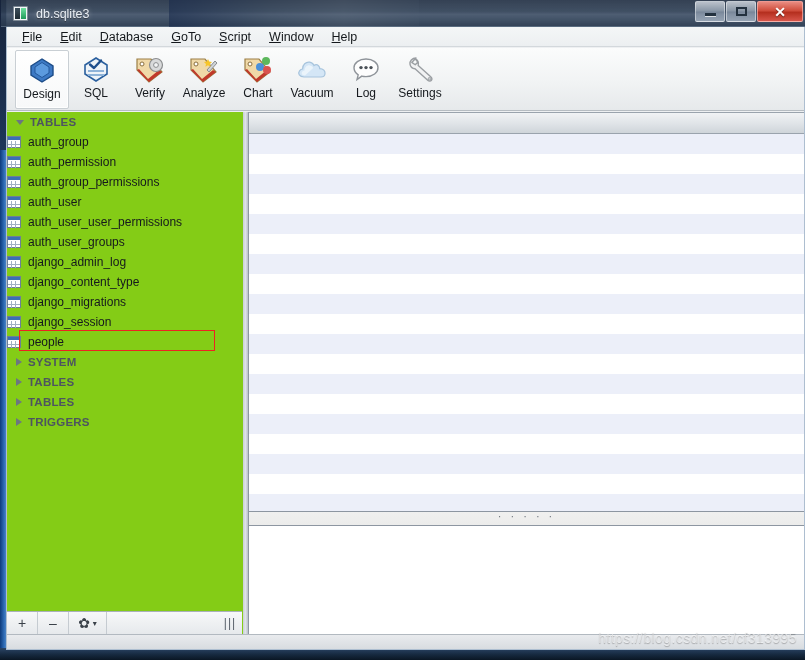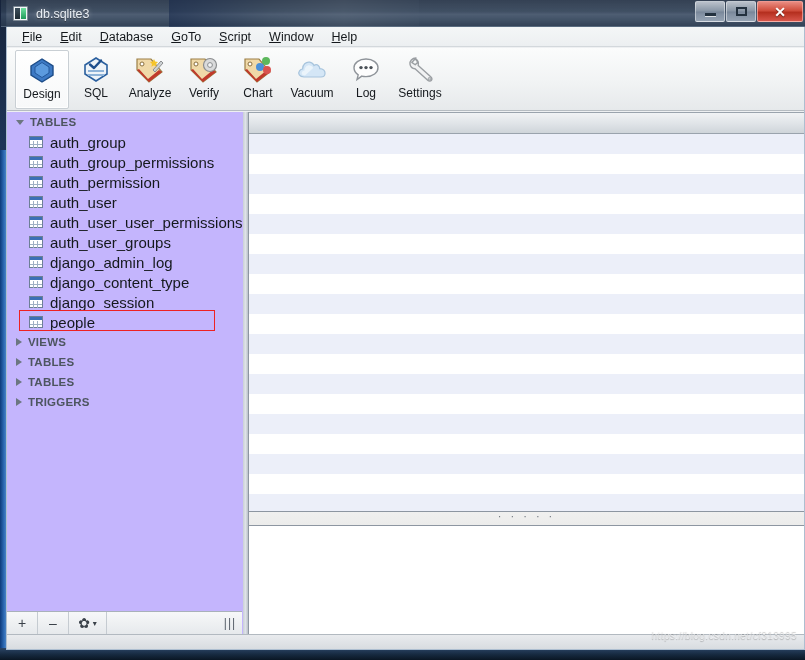--- a/index.html
+++ b/index.html
@@ -219,21 +219,21 @@
     height: 522px;
     background: #fdfdfd;
   }
 
   
   #sidebar {
     position: absolute;
     left: 0; top: 0;
     width: 268px;
     height: 522px;
-    background: #c4b5fd;
+    background: #84cc16;
     box-sizing: border-box;
     border-right: 1px solid #9aa4af;
     overflow: hidden;
   }
   #tree {
     position: absolute;
     left: 0; top: 0;
     width: 235px;
     height: 492px;
     overflow: hidden;
@@ -256,22 +256,21 @@
     border-width: 5px 4.5px 0 4.5px;
     border-color: #6c7681 transparent transparent transparent;
   }
   .tri-right {
     border-width: 4.5px 0 4.5px 6px;
     border-color: transparent transparent transparent #6c7681;
   }
   .tree-row {
     display: flex; align-items: center;
     height: 20px;
-    padding-left: 22px;
-    font-size: 15px;
+    font-size: 12px;
     color: #15191d;
     position: relative;
   }
   .tbl-icon {
     width: 14px; height: 12px;
     margin-right: 7px;
     box-sizing: border-box;
     border: 1px solid #6d7f96;
     background: #ffffff;
     position: relative;
@@ -394,21 +393,21 @@
     width: 797px; height: 15px;
     background: linear-gradient(180deg,#e9ebee 0%, #d8dce0 100%);
     border-top: 1px solid #b2b9c0;
     box-sizing: border-box;
   }
 
   
   #watermark {
     position: absolute;
     right: 8px; top: 630px;
-    font-size: 10px;
+    font-size: 14px;
     color: rgba(255,255,255,0.55);
     font-family: "Liberation Sans", sans-serif;
     letter-spacing: 0.4px;
     z-index: 20;
     text-shadow: 0 1px 1px rgba(0,0,0,0.25);
     white-space: nowrap;
   }
 </style>
 </head>
 <body>
@@ -471,38 +470,38 @@
       </div>
       <span class="tool-label">SQL</span>
     </div>
 
     <div class="tool-btn">
       <div class="tool-icon">
         <svg class="ic-tag" viewBox="0 0 30 28">
           <path d="M2 3 H16 L27 16 L14 26 L2 14 Z" fill="#f0d9a8" stroke="#9b7f46" stroke-width="1.2"></path>
           <path d="M2 14 L14 26 L27 16 L24 14 L13 23 L4 13 Z" fill="#c0392b"></path>
           <circle cx="7" cy="8" r="2" fill="#fff" stroke="#8a6f3c" stroke-width="1"></circle>
-          <path d="M18 14 L26 5 L28 7 L20 16 Z" fill="#cfd3d6" stroke="#8b8d8f" stroke-width="1"></path>
-          <path d="M19 3 l1.2 2.6 2.8 .3 -2 2 .6 2.8 -2.6-1.4 -2.6 1.4 .6-2.8 -2-2 2.8-.3 Z" fill="#f6c52a"></path>
-        </svg>
-      </div>
-      <span class="tool-label">Analyze</span>
+          <circle cx="21" cy="9" r="6.5" fill="#d9dadb" stroke="#8b8d8f" stroke-width="1.2"></circle>
+          <circle cx="21" cy="9" r="2.4" fill="#f3f4f5" stroke="#8b8d8f" stroke-width="1"></circle>
+        </svg>
+      </div>
+      <span class="tool-label">Verify</span>
     </div>
 
     <div class="tool-btn">
       <div class="tool-icon">
         <svg class="ic-tag" viewBox="0 0 30 28">
           <path d="M2 3 H16 L27 16 L14 26 L2 14 Z" fill="#f0d9a8" stroke="#9b7f46" stroke-width="1.2"></path>
           <path d="M2 14 L14 26 L27 16 L24 14 L13 23 L4 13 Z" fill="#c0392b"></path>
           <circle cx="7" cy="8" r="2" fill="#fff" stroke="#8a6f3c" stroke-width="1"></circle>
-          <circle cx="21" cy="9" r="6.5" fill="#d9dadb" stroke="#8b8d8f" stroke-width="1.2"></circle>
-          <circle cx="21" cy="9" r="2.4" fill="#f3f4f5" stroke="#8b8d8f" stroke-width="1"></circle>
-        </svg>
-      </div>
-      <span class="tool-label">Verify</span>
+          <path d="M18 14 L26 5 L28 7 L20 16 Z" fill="#cfd3d6" stroke="#8b8d8f" stroke-width="1"></path>
+          <path d="M19 3 l1.2 2.6 2.8 .3 -2 2 .6 2.8 -2.6-1.4 -2.6 1.4 .6-2.8 -2-2 2.8-.3 Z" fill="#f6c52a"></path>
+        </svg>
+      </div>
+      <span class="tool-label">Analyze</span>
     </div>
 
     <div class="tool-btn">
       <div class="tool-icon">
         <svg class="ic-tag" viewBox="0 0 30 28">
           <path d="M2 3 H16 L27 16 L14 26 L2 14 Z" fill="#f0d9a8" stroke="#9b7f46" stroke-width="1.2"></path>
           <path d="M2 14 L14 26 L27 16 L24 14 L13 23 L4 13 Z" fill="#c0392b"></path>
           <circle cx="7" cy="8" r="2" fill="#fff" stroke="#8a6f3c" stroke-width="1"></circle>
           <circle cx="23" cy="5" r="4" fill="#5cb85c"></circle>
           <circle cx="17" cy="11" r="4" fill="#4a90d9"></circle>
@@ -561,58 +560,62 @@
           <span class="tri tri-down"></span>
           <span>TABLES</span>
         </div>
 
         <div class="tree-row">
           <span class="tbl-icon"></span>
           <span>auth_group</span>
         </div>
         <div class="tree-row">
           <span class="tbl-icon"></span>
+          <span>auth_permission</span>
+        </div>
+        <div class="tree-row">
+          <span class="tbl-icon"></span>
           <span>auth_group_permissions</span>
         </div>
         <div class="tree-row">
           <span class="tbl-icon"></span>
-          <span>auth_permission</span>
-        </div>
-        <div class="tree-row">
-          <span class="tbl-icon"></span>
           <span>auth_user</span>
         </div>
         <div class="tree-row">
           <span class="tbl-icon"></span>
           <span>auth_user_user_permissions</span>
         </div>
         <div class="tree-row">
           <span class="tbl-icon"></span>
           <span>auth_user_groups</span>
         </div>
         <div class="tree-row">
           <span class="tbl-icon"></span>
           <span>django_admin_log</span>
         </div>
         <div class="tree-row">
           <span class="tbl-icon"></span>
           <span>django_content_type</span>
+        </div>
+        <div class="tree-row">
+          <span class="tbl-icon"></span>
+          <span>django_migrations</span>
         </div>
         <div class="tree-row">
           <span class="tbl-icon"></span>
           <span>django_session</span>
         </div>
         <div class="tree-row highlighted">
           <span class="tbl-icon"></span>
           <span>people</span>
         </div>
 
         <div class="tree-group">
           <span class="tri tri-right"></span>
-          <span>VIEWS</span>
+          <span>SYSTEM</span>
         </div>
         <div class="tree-group">
           <span class="tri tri-right"></span>
           <span>TABLES</span>
         </div>
         <div class="tree-group">
           <span class="tri tri-right"></span>
           <span>TABLES</span>
         </div>
         <div class="tree-group">

